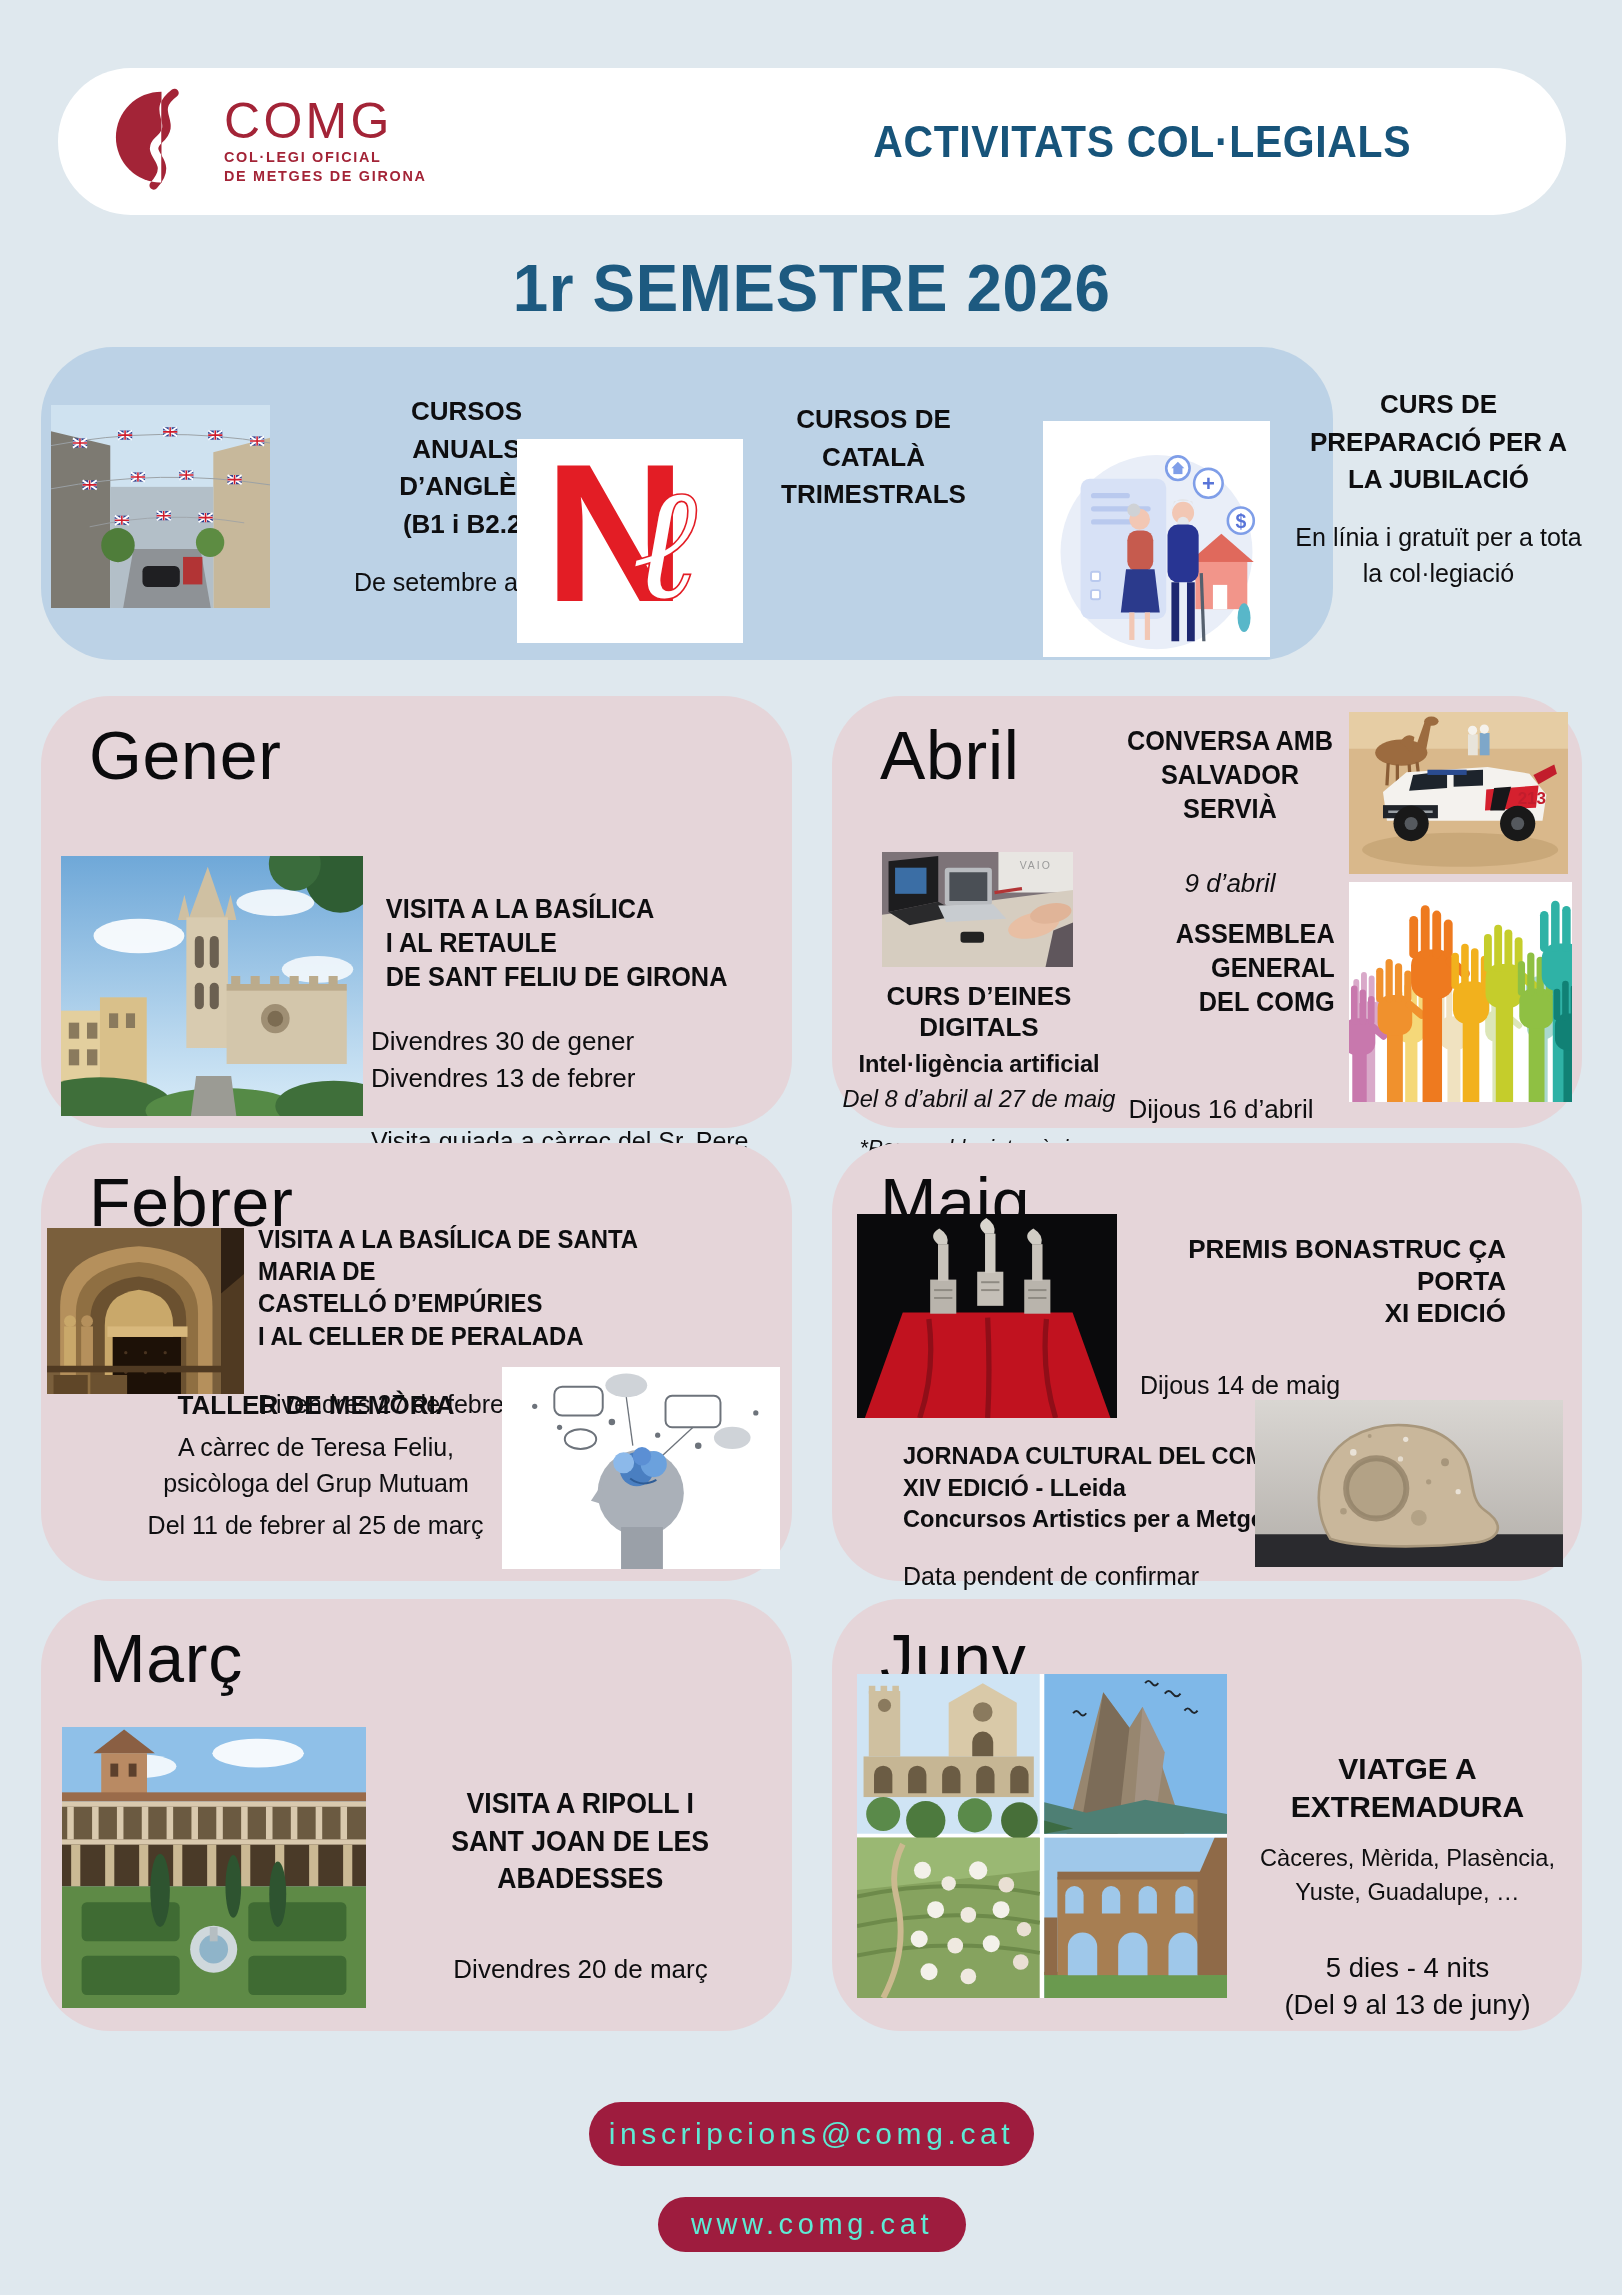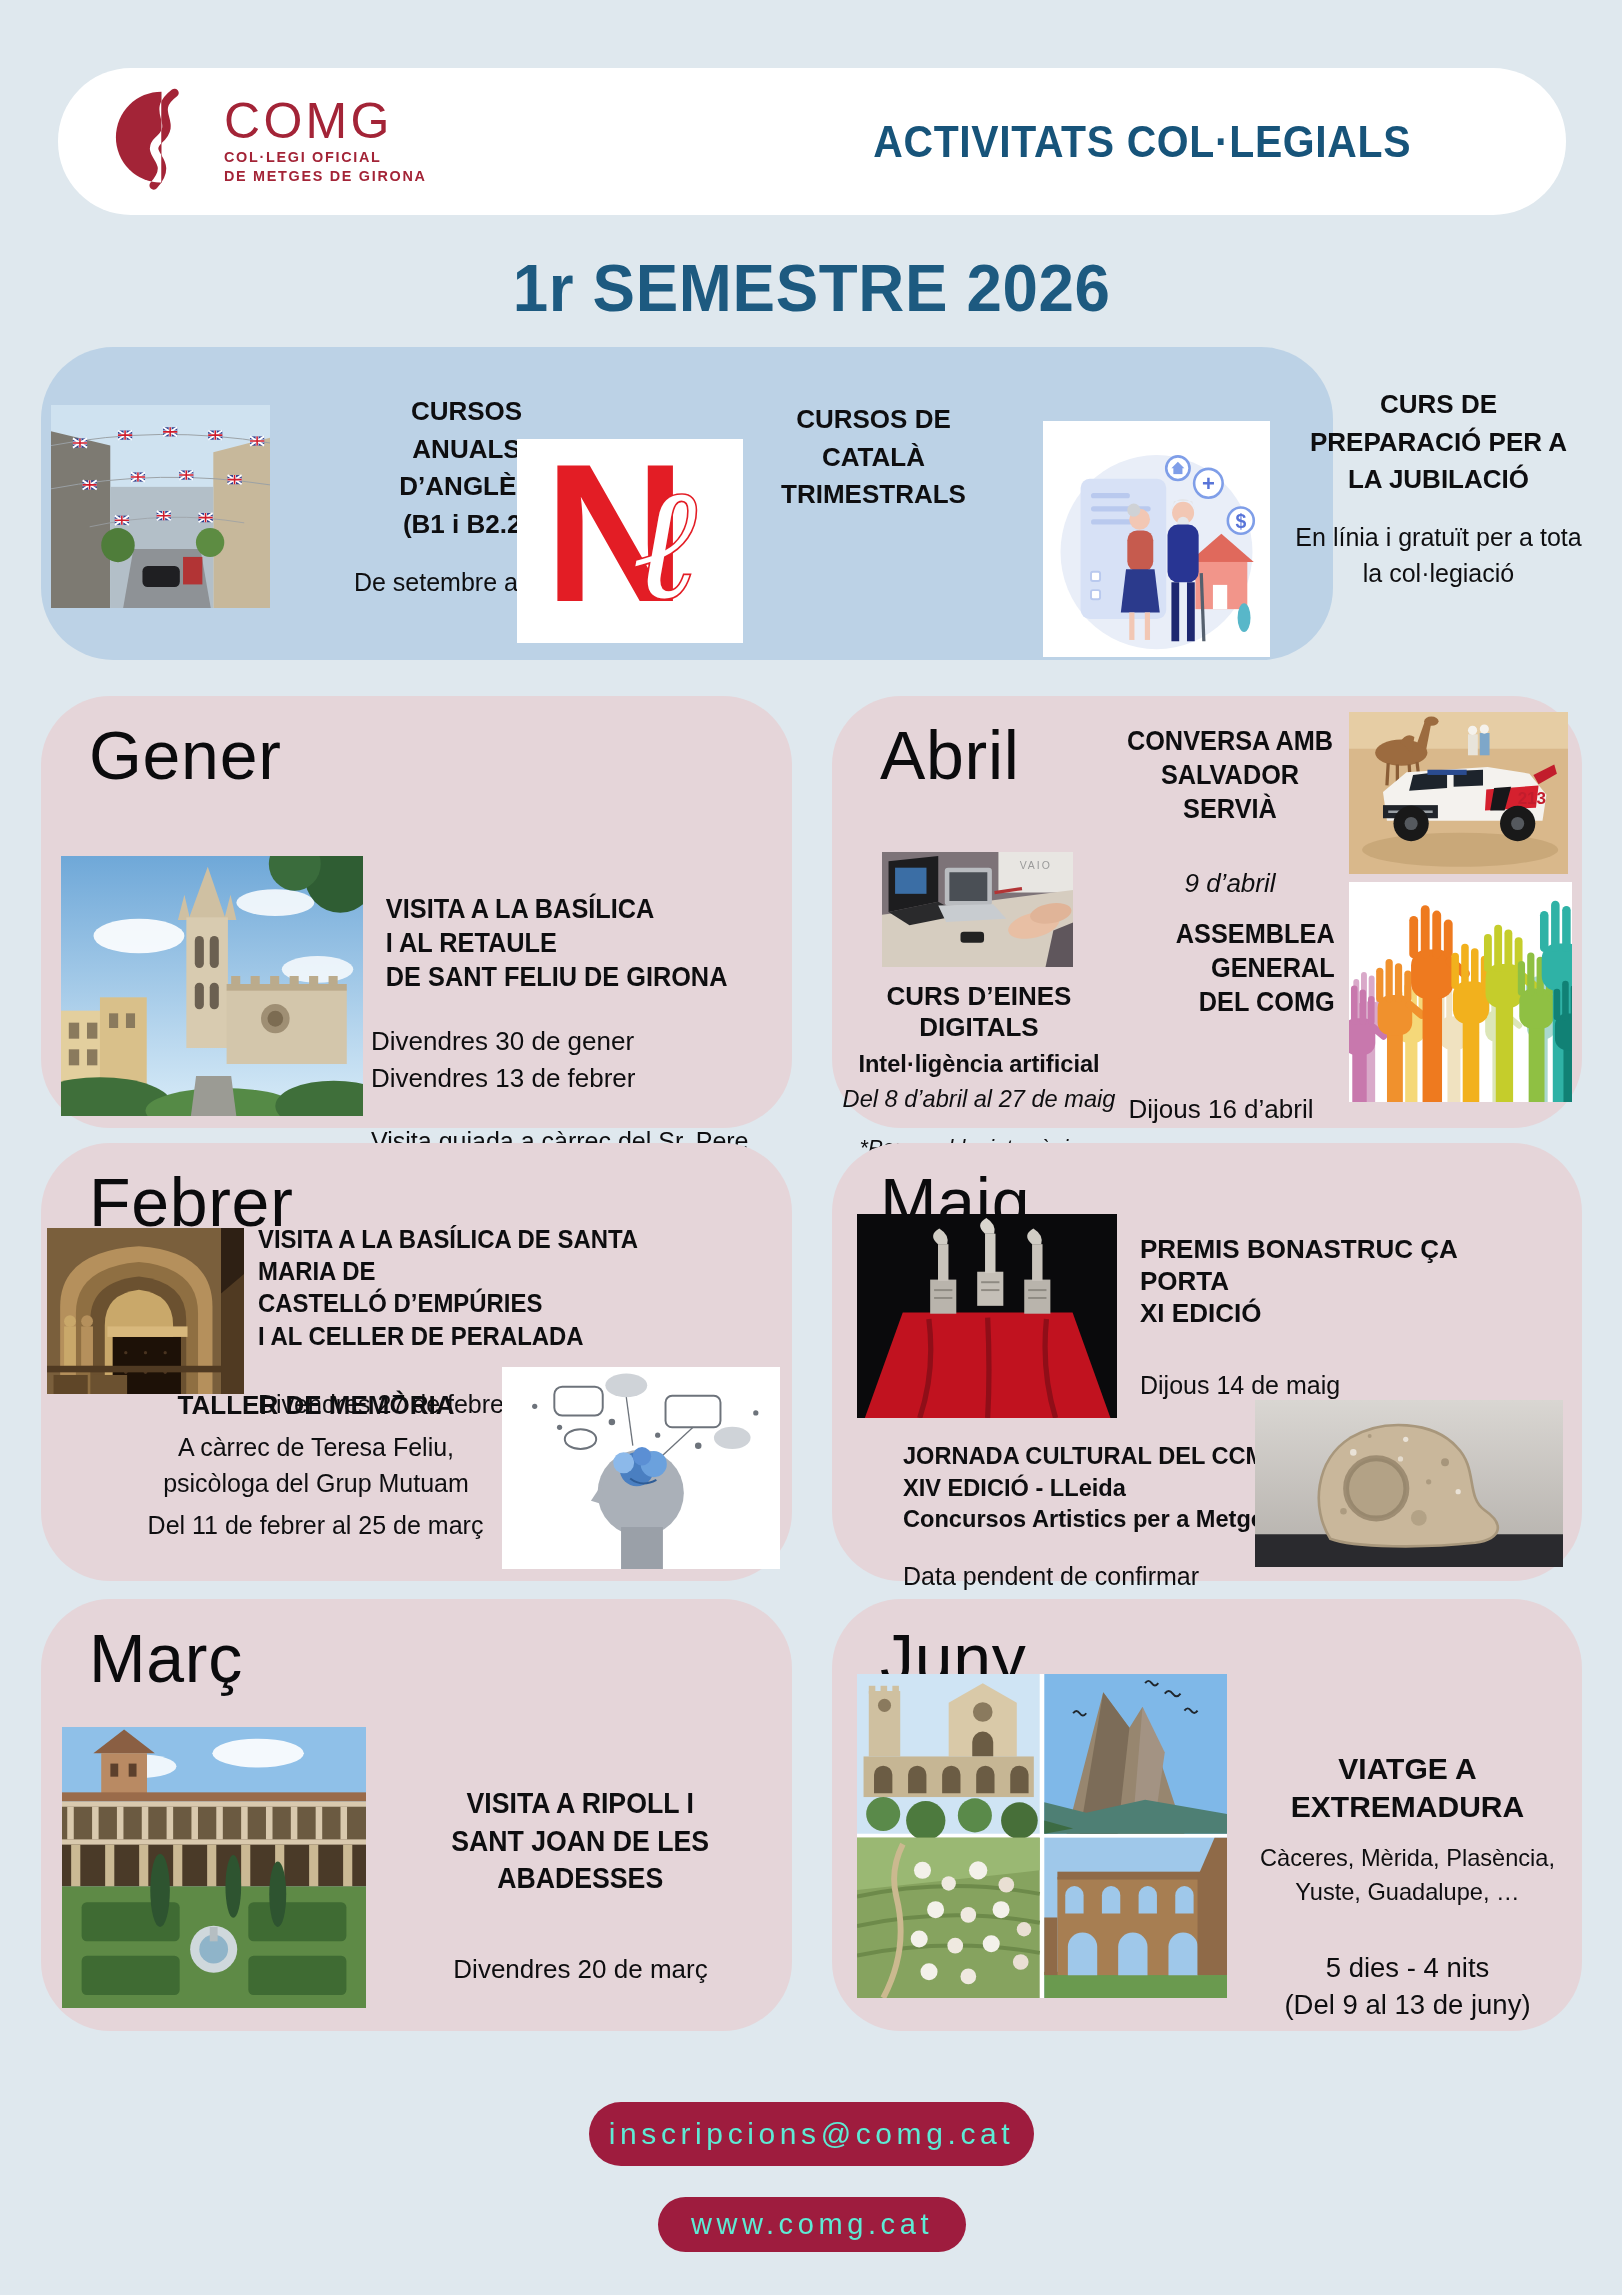--- a/index.html
+++ b/index.html
@@ -492,21 +492,21 @@
         <g transform="translate(144,0)">
           <rect x="112" y="100" width="40" height="52" fill="#b9b4ac"></rect>
           <rect x="124" y="46" width="16" height="56" fill="#c8c3bb"></rect>
           <path d="M124,46 q-16,-14 2,-24 q16,10 12,24 z" fill="#d0ccc4"></path>
           <line x1="118" y1="116" x2="146" y2="116" stroke="#8e8a82" stroke-width="3"></line>
           <line x1="118" y1="128" x2="146" y2="128" stroke="#8e8a82" stroke-width="3"></line>
         </g>
       </svg>
     </div>
     <div class="abs mg-premis">
-      <div class="h-bold pre" style="font-size:26px;">PREMIS BONASTRUC ÇA PORTA
+      <div class="h-bold pre" style="font-size:26px;text-align:right;">PREMIS BONASTRUC ÇA PORTA
 XI EDICIÓ</div>
       <div class="mg-pdate">Dijous 14 de maig</div>
     </div>
     <div class="abs mg-jornada">
       <div class="mg-jh pre">JORNADA CULTURAL DEL CCMC
 XIV EDICIÓ - LLeida
 Concursos Artistics per a Metges</div>
       <div class="mg-jdate">Data pendent de confirmar</div>
     </div>
     <div class="abs mg-img2">

